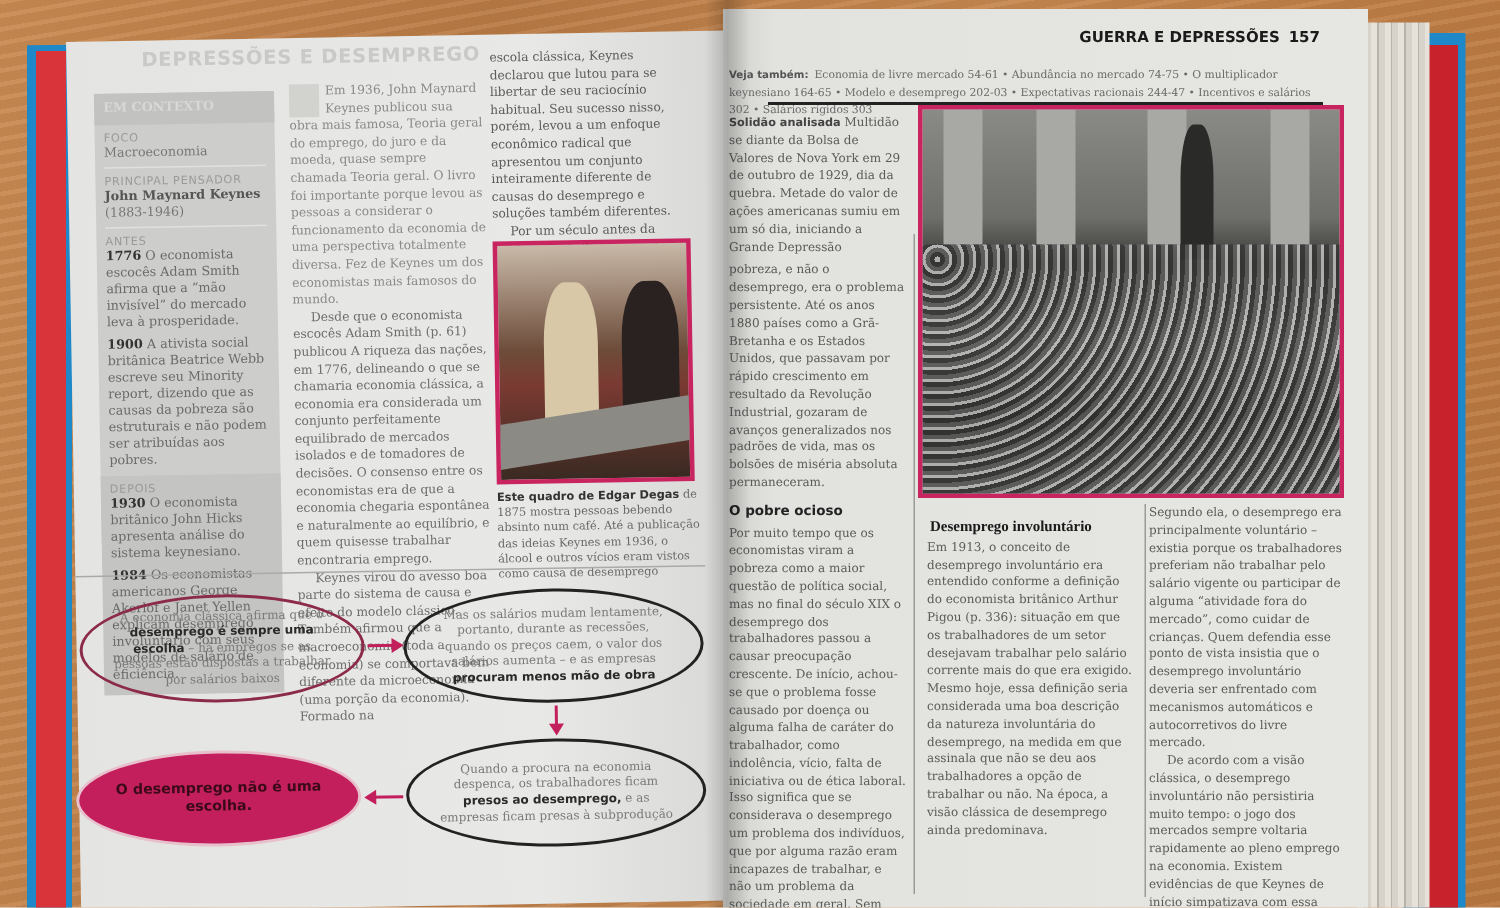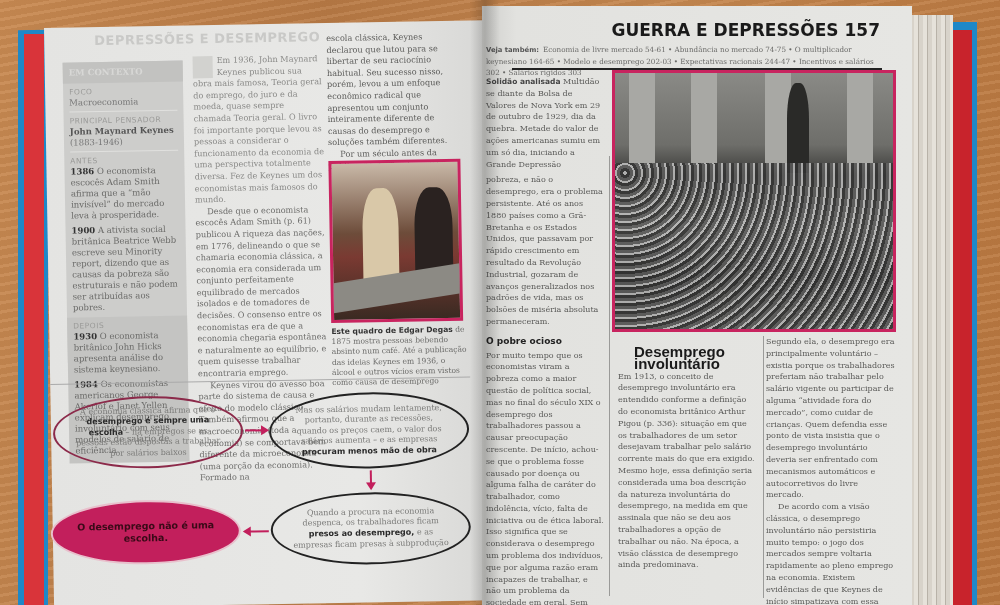--- a/index.html
+++ b/index.html
@@ -109,21 +109,21 @@
   .ellipse b { color: #2a2a2a; font-family: "DejaVu Sans", sans-serif; }
   .arrow-h { position: absolute; height: 2px; background: #c21f5c; }
   .arrow-h::after { content: ""; position: absolute; right: -2px; top: -4px; border-left: 8px solid #c21f5c; border-top: 5px solid transparent; border-bottom: 5px solid transparent; }
   .arrow-h.left::after { right: auto; left: -2px; border-left: 0; border-right: 8px solid #c21f5c; }
   .arrow-v { position: absolute; width: 2px; background: #c21f5c; }
   .arrow-v::after { content: ""; position: absolute; left: -4px; bottom: -2px; border-top: 8px solid #c21f5c; border-left: 5px solid transparent; border-right: 5px solid transparent; }
 
   
   .running-head-right {
     position: absolute; right: 32px; top: 14px;
-    font-family: "DejaVu Sans", sans-serif; font-weight: bold; font-size: 17px; color: #1a1a1a;
+    font-family: "DejaVu Sans", sans-serif; font-weight: bold; font-size: 10px; color: #1a1a1a;
   }
   .page-number { margin-left: 6px; }
   .see-also {
     position: absolute; left: 4px; top: 38px; width: 395px;
     font-size: 7.2px; line-height: 11px; color: #6a6a68;
   }
   .see-also .label { font-family: "DejaVu Sans", sans-serif; font-weight: bold; font-size: 6.8px; color: #555; margin-right: 4px; }
   .rule-right { position: absolute; left: 30px; top: 62px; width: 370px; border-top: 2px solid #222; }
   .rcol1 {
     position: absolute; left: 4px; top: 70px; width: 118px;
@@ -141,21 +141,21 @@
     overflow: hidden;
   }
   .photo .col { position: absolute; top: 0; width: 26px; height: 90px; background: #a8a8a4; }
   .photo .statue { position: absolute; left: 172px; top: 10px; width: 22px; height: 90px; background: #2a2a28; border-radius: 40% 40% 0 0; }
   .photo .crowd { position: absolute; left: 0; top: 90px; width: 284px; height: 170px;
     background: repeating-radial-gradient(circle at 10px 10px, #ddd 0 2px, #333 2px 5px, #666 5px 8px); opacity: 0.7; }
   .rcol2 {
     position: absolute; left: 136px; top: 330px; width: 140px;
     font-size: 8px; line-height: 11.8px; color: #5a5a58;
   }
-  .rcol2 h4 { font-family: Liberation Sans, sans-serif; font-size: 15px; color: #1a1a1a; margin: 10px 16px 1px; }
+  .rcol2 h4 { font-family: Liberation Serif, serif; font-size: 10px; color: #1a1a1a; margin: 10px 2px 1px; }
   .vrule2 { position: absolute; left: 281px; top: 330px; height: 262px; border-left: 1px solid #9a9a98; }
   .rcol3 {
     position: absolute; left: 284px; top: 330px; width: 132px;
     font-size: 8px; line-height: 11.8px; color: #5a5a58;
   }
   .indent { text-indent: 12px; }
 </style>
 </head>
 <body>
 
@@ -172,21 +172,21 @@
   <div class="sidebar-box">
     <div class="sec-head">EM CONTEXTO</div>
     <div class="sec-label">FOCO</div>
     <div class="val">Macroeconomia</div>
     <hr>
     <div class="sec-label">PRINCIPAL PENSADOR</div>
     <div class="person">John Maynard Keynes</div>
     <div class="val">(1883-1946)</div>
     <hr>
     <div class="sec-label">ANTES</div>
-    <div class="entry"><b>1386</b> <span>O economista escocês Adam Smith afirma que a “mão invisível” do mercado leva à prosperidade.</span></div>
+    <div class="entry"><b>1776</b> <span>O economista escocês Adam Smith afirma que a “mão invisível” do mercado leva à prosperidade.</span></div>
     <div class="entry"><b>1900</b> <span>A ativista social britânica Beatrice Webb escreve seu Minority report, dizendo que as causas da pobreza são estruturais e não podem ser atribuídas aos pobres.</span></div>
     <div class="after">
       <div class="sec-label">DEPOIS</div>
       <div class="entry"><b>1930</b> <span>O economista britânico John Hicks apresenta análise do sistema keynesiano.</span></div>
       <div class="entry"><b>1984</b> <span>Os economistas americanos George Akerlof e Janet Yellen explicam desemprego involuntário com seus modelos de salário de eficiência.</span></div>
     </div>
   </div>
 
   <div class="col1">
     <div class="drop-cap"></div>

